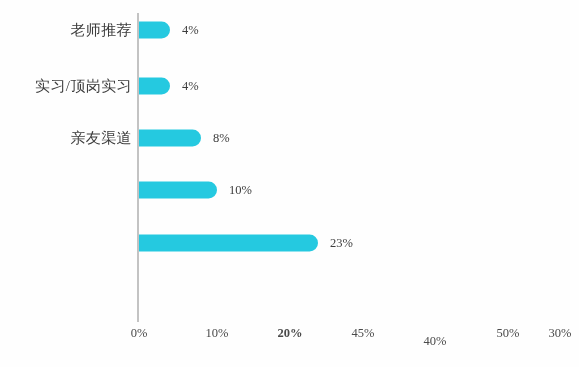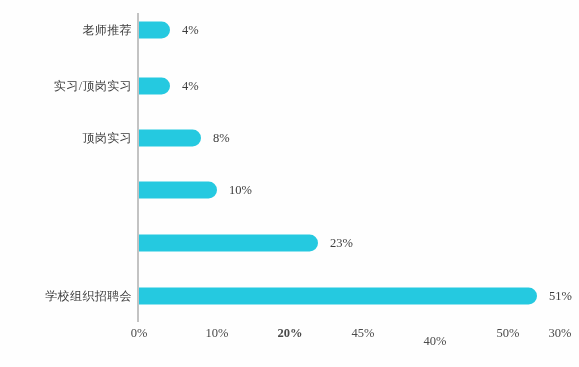--- a/index.html
+++ b/index.html
@@ -47,21 +47,21 @@
     width: 579px;
     height: 22px;
   }
 
   .cat-label {
     position: absolute;
     right: 447px;           
     top: 50%;
     transform: translateY(-50%);
     white-space: nowrap;
-    font-size: 12px;
+    font-size: 15px;
     color: #3d3d3d;
     letter-spacing: 0.4px;
     font-family: "Liberation Serif", "DejaVu Serif", serif;
   }
 
   .bar-wrap {
     position: absolute;
     left: 139px;
     top: 50%;
     transform: translateY(-50%);
@@ -120,48 +120,41 @@
 
     <div class="row" style="top:75px;text-align:right;">
       <span class="cat-label">实习/顶岗实习</span>
       <div class="bar-wrap">
         <div class="bar" style="width:31px;"></div>
         <span class="bar-value">4%</span>
       </div>
     </div>
 
     <div class="row" style="top:127px;">
-      <span class="cat-label">顶岗实习</span>
+      <span class="cat-label">亲友渠道</span>
       <div class="bar-wrap">
         <div class="bar" style="width:62px;"></div>
         <span class="bar-value">8%</span>
       </div>
     </div>
 
     <div class="row" style="top:179px;">
       <div class="bar-wrap">
         <div class="bar" style="width:78px;"></div>
         <span class="bar-value">10%</span>
       </div>
     </div>
 
     <div class="row" style="top:232px;">
       <div class="bar-wrap">
         <div class="bar" style="width:179px;"></div>
         <span class="bar-value">23%</span>
       </div>
     </div>
 
-    <div class="row" style="top:285px;">
-      <span class="cat-label">学校组织招聘会</span>
-      <div class="bar-wrap">
-        <div class="bar" style="width:398px;"></div>
-        <span class="bar-value">51%</span>
-      </div>
-    </div>
 
     <div class="xaxis">
       <span class="xtick" style="left:139px;">0%</span>
       <span class="xtick" style="left:217px;">10%</span>
       <span class="xtick" style="left:290px;font-weight:bold;">20%</span>
       <span class="xtick" style="left:363px;">45%</span>
       <span class="xtick" style="left:435px;margin-top:8px;">40%</span>
       <span class="xtick" style="left:508px;">50%</span>
       <span class="xtick" style="left:560px;">30%</span>
     </div>

